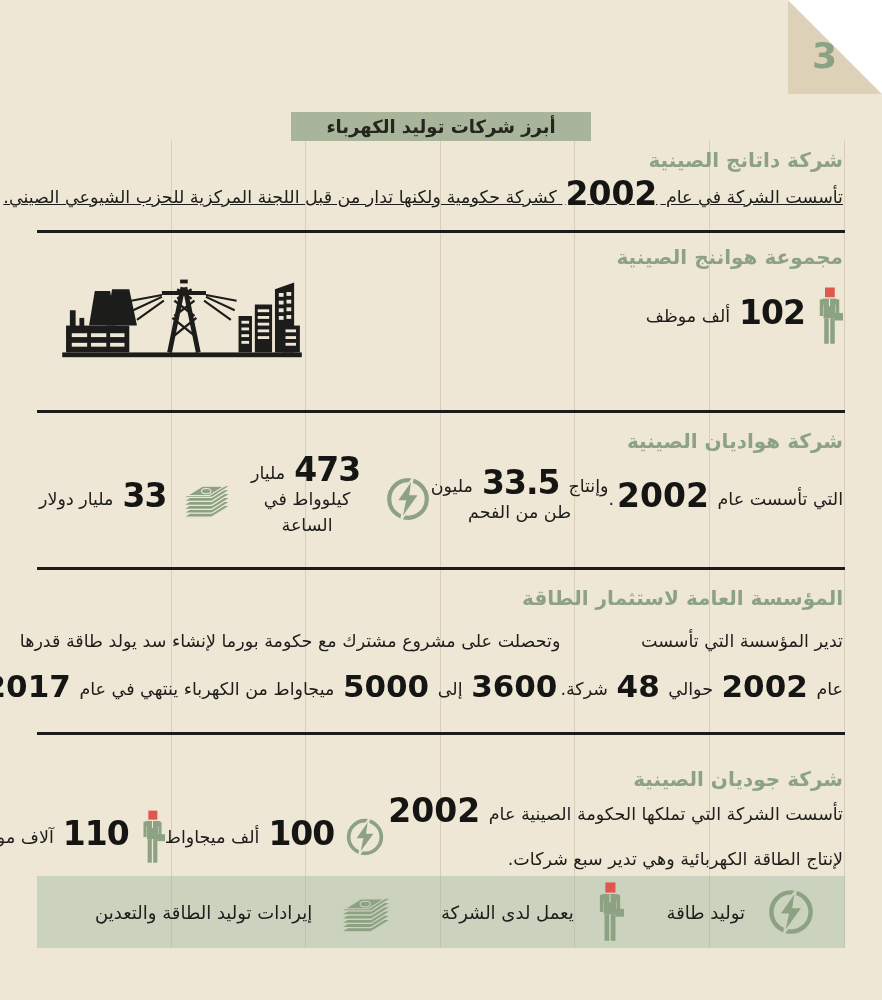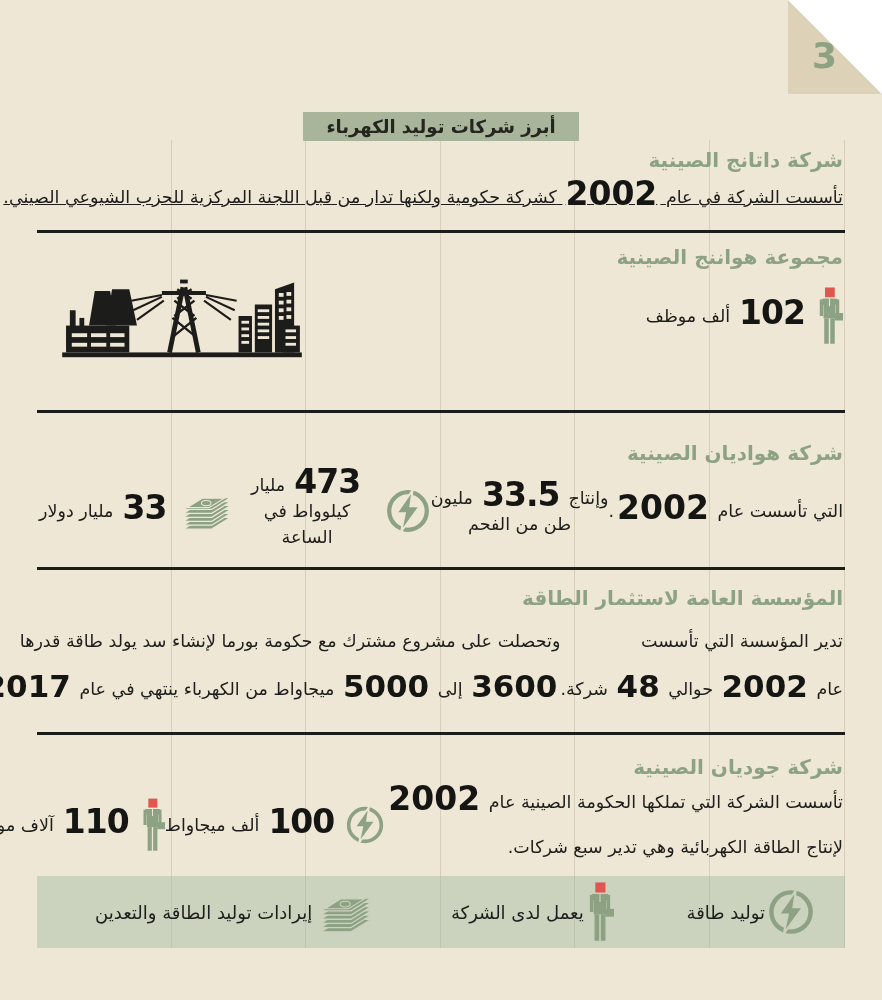--- a/index.html
+++ b/index.html
@@ -26,21 +26,21 @@
     z-index:2;
   }
   .page-num {
     position:absolute; left:24px; top:38px;
     color:#8ca283; font-size:36px; font-weight:700; line-height:1;
   }
 
   
   .title-bar {
     position:absolute; top:112px; left:50%; transform:translateX(-50%);
-    width:276px; height:29px;
+    width:300px; height:29px;
     background:#a8b59b;
     display:flex; align-items:center; justify-content:center;
     font-size:18px; font-weight:700; color:#24251f;
     z-index:1;
   }
 
   
   .grid-area {
     position:absolute; top:140px; left:37px; width:808px;
     background:repeating-linear-gradient(to right,
@@ -69,45 +69,45 @@
 
   .sec1 { height:93px; }
   .sec1 .h { padding-top:8px; }
   .sec1 .line { margin-top:2px; line-height:44px;text-decoration:underline; }
 
   .sec2 { height:180px; }
   .sec2 .h { padding-top:12px; }
   .sec2 .row { margin-top:0px; }
 
   .sec3 { height:157px; }
-  .sec3 .h { padding-top:28px; }
+  .sec3 .h { padding-top:16px; }
   .sec3 .row { margin-top:6px; }
 
   .sec4 { height:165px; }
   .sec4 .h { padding-top:16px; }
   .sec4 .row { margin-top:6px; align-items:flex-start; }
   .sec4 .line { line-height:48px; }
   .block-center-l2 .line2 { text-align:center; }
 
   .sec5 { height:141px; }
-  .sec5 .h { padding-top:20px; }
+  .sec5 .h { padding-top:32px; }
   .sec5 .row { margin-top:0; }
 
   .illu { margin-left:18px; flex:0 0 auto; }
 
   
   .legend {
     height:72px; direction:rtl;
     background:repeating-linear-gradient(to right,
        transparent 0 133.6px, rgba(100,95,60,0.12) 133.6px 134.6px), #cbd2bd;
     display:flex; align-items:center; justify-content:space-between;
     padding:0 30px 0 58px; box-sizing:border-box;
     --bg:#cbd2bd;
   }
-  .legend-item { display:flex; align-items:center; gap:2px; font-size:18px; color:#1d1d1b; white-space:nowrap; }
+  .legend-item { display:flex; align-items:center; gap:22px; font-size:18px; color:#1d1d1b; white-space:nowrap; }
 
   svg { display:block; }
   .icon { flex:0 0 auto; --bg:#efe7d5; }
   .legend .icon { --bg:#cbd2bd; }
 </style>
 </head>
 <body>
 
 <div>
 

